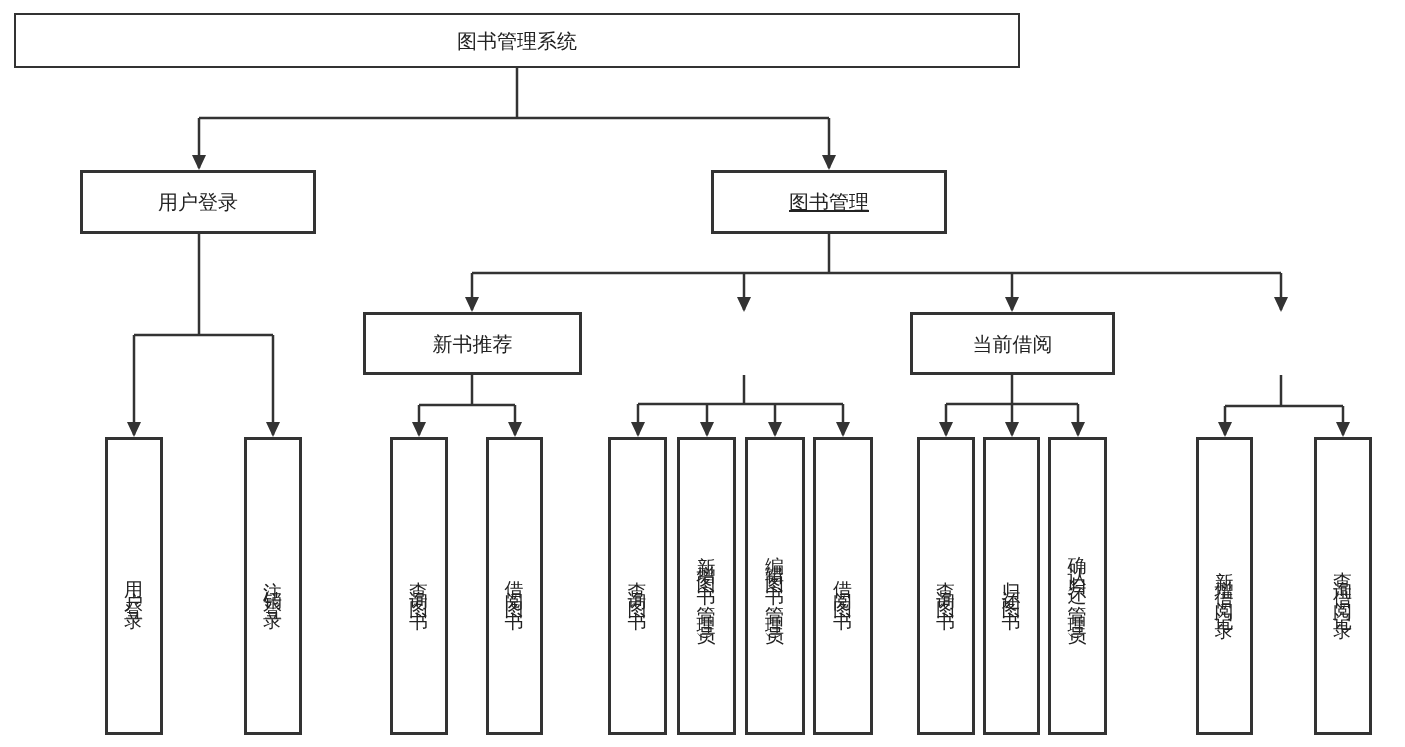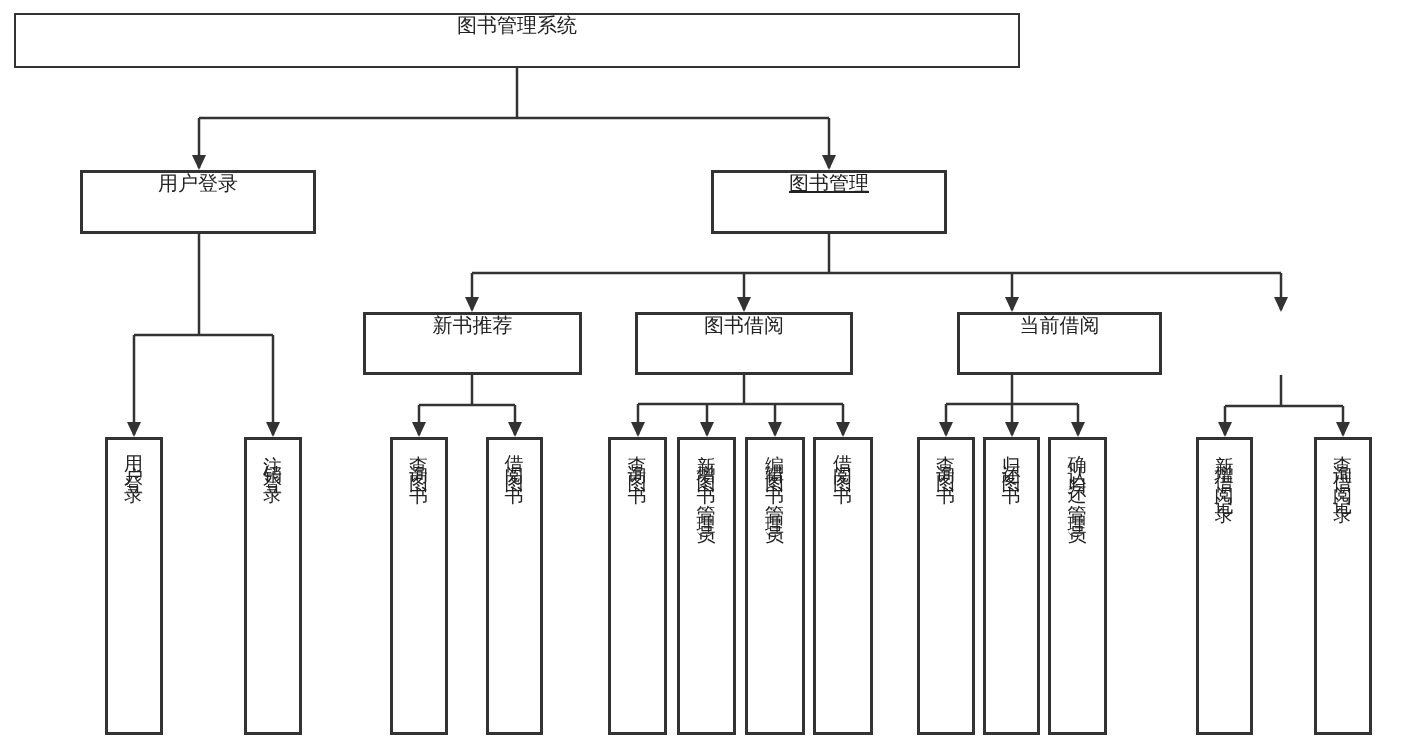--- a/index.html
+++ b/index.html
@@ -21,21 +21,21 @@
     top: 0;
     width: 1405px;
     height: 747px;
   }
   .box {
     position: absolute;
     box-sizing: border-box;
     background: #ffffff;
     border: 3px solid #333333;
     display: flex;
-    align-items: flex-start;
+    align-items: center;
     justify-content: center;
     color: #222222;
     font-size: 20px;
     line-height: 1;
     text-align: center;
   }
   .box.root {
     border-width: 2px;
     font-size: 20px;
   }
@@ -117,24 +117,21 @@
   <div class="box" style="left:80px; top:170px; width:236px; height:64px;">
     <span>用户登录</span>
   </div>
   <div class="box" style="left:711px; top:170px; width:236px; height:64px;text-decoration:underline;">
     <span>图书管理</span>
   </div>
 
   <div class="box" style="left:363px; top:312px; width:219px; height:63px;">
     <span>新书推荐</span>
   </div>
-  <div class="box" style="left:635px; top:312px; width:218px; height:63px;">
-    <span>图书借阅</span>
-  </div>
-  <div class="box" style="left:910px; top:312px; width:205px; height:63px;margin-left:47px;">
+  <div class="box" style="left:910px; top:312px; width:205px; height:63px;">
     <span>当前借阅</span>
   </div>
 
   <div class="box v" style="left:105px; top:437px; width:58px; height:298px;">
     <span>用户登录</span>
   </div>
   <div class="box v" style="left:244px; top:437px; width:58px; height:298px;">
     <span>注销登录</span>
   </div>
 

